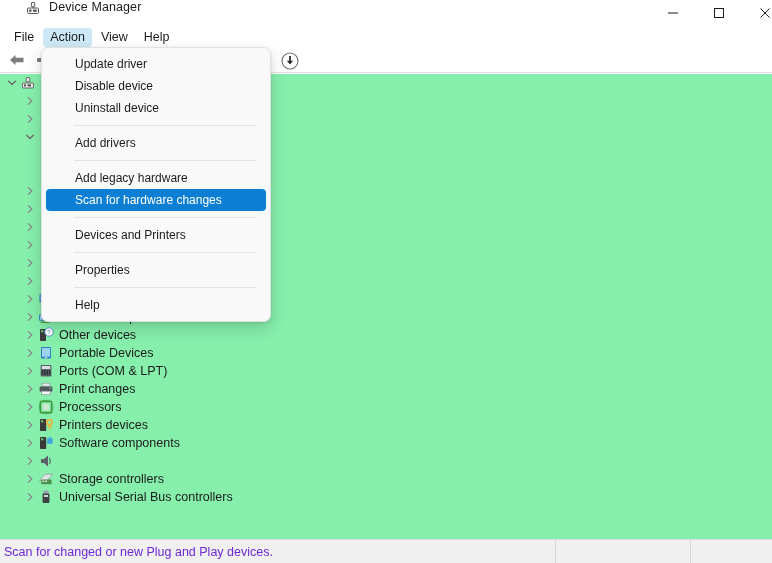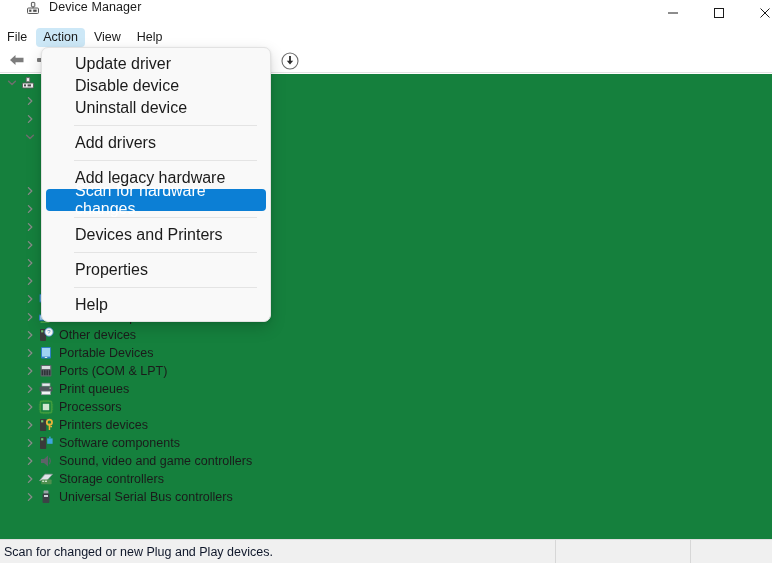--- a/index.html
+++ b/index.html
@@ -36,21 +36,21 @@
   .winbtn {
     width: 46px; height: 26px;
     display: flex; align-items: center; justify-content: center;
     color: #1b1b1b;
   }
   .winbtn svg { display: block; }
 
   
   #menubar {
     position: absolute; left: 0; top: 26px; width: 772px; height: 22px;
-    display: flex; align-items: center; 
+    display: flex; align-items: center; padding-left: 7px;
     background: #ffffff;
   }
   .menubar-item {
     font-size: 12.5px; color: #1b1b1b;
     padding: 2px 7px; margin-right: 2px;
     border-radius: 4px; line-height: 15px;
   }
   .menubar-item.open { background: #cde8f7; }
 
   
@@ -64,21 +64,21 @@
     width: 24px; height: 22px;
     display: flex; align-items: center; justify-content: center;
     margin-right: 2px;
   }
   #tb-scan { position: absolute; left: 278px; top: 50px; }
 
   
   #tree {
     position: absolute; left: 0; top: 74px;
     width: 772px; height: 465px;
-    background: #15803d;
+    background: #86efac;
     overflow: hidden;
   }
   .trow {
     position: relative;
     height: 18px;
     display: flex; align-items: center;
     font-size: 12.5px; color: #1b1b1b;
     white-space: nowrap;
   }
   .chev {
@@ -104,43 +104,44 @@
     border: 1px solid #e2e2e2;
     border-radius: 7px;
     box-shadow: 0 6px 16px rgba(0,0,0,.16), 0 1px 3px rgba(0,0,0,.10);
     padding: 5px 3px;
     z-index: 40;
   }
   .mi {
     height: 22px;
     display: flex; align-items: center;
     padding-left: 29px;
-    font-size: 16px; color: #1b1b1b;
+    font-size: 12px; color: #1b1b1b;
     border-radius: 4px;
     margin: 0 1px;
+    text-align: center;
   }
   .mi.selected {
     background: #0c7fd5;
     color: #ffffff;
   }
   .msep {
     height: 1px; background: #e4e4e4;
     margin: 6px 10px 6px 29px;
   }
 
   
   #statusbar {
     position: absolute; left: 0; top: 539px;
     width: 772px; height: 24px;
     background: #f0f0f0;
     border-top: 1px solid #dfdfdf;
     display: flex; align-items: center;
   }
   #status-text {
-    font-size: 12.5px; color: #0f172a; padding-left: 4px;
+    font-size: 12.5px; color: #6d28d9; padding-left: 4px;
     flex: none; width: 555px;
   }
   .status-seg {
     height: 24px; border-left: 1px solid #d7d7d7;
   }
   #seg-a { width: 135px; }
   #seg-b { flex: 1; }
 
   
   .ic { position: absolute; left: 0; top: 0; width: 16px; height: 16px; }
@@ -402,21 +403,21 @@
           </svg>
         </span>
       <span class="ticon">
         <svg class="ic" viewBox="0 0 16 16">
           <rect x="4" y="2.2" width="8" height="3" fill="#e6e9eb" stroke="#8d979d" stroke-width=".7"></rect>
           <rect x="1.6" y="5.4" width="12.8" height="5.4" rx="1.2" fill="#4e575c"></rect>
           <rect x="3.6" y="10.2" width="8.8" height="3.5" fill="#f2f4f5" stroke="#8d979d" stroke-width=".7"></rect>
           <rect x="11.4" y="6.6" width="1.6" height="1.2" fill="#8fd48f"></rect>
         </svg>
       </span>
-      <span class="tlabel">Print queues</span>
+      <span class="tlabel">Print changes</span>
     </div>
 
     <div class="trow lvl1">
       <span class="chev">
           <svg width="10" height="10" viewBox="0 0 10 10">
             <path d="M3.4 1.6 L6.8 5 L3.4 8.4" fill="none" stroke="#8a8a8a" stroke-width="1.3" stroke-linecap="round" stroke-linejoin="round"></path>
           </svg>
         </span>
       <span class="ticon">
         <svg class="ic" viewBox="0 0 16 16">
@@ -482,21 +483,20 @@
           <svg width="10" height="10" viewBox="0 0 10 10">
             <path d="M3.4 1.6 L6.8 5 L3.4 8.4" fill="none" stroke="#8a8a8a" stroke-width="1.3" stroke-linecap="round" stroke-linejoin="round"></path>
           </svg>
         </span>
       <span class="ticon">
         <svg class="ic" viewBox="0 0 16 16">
           <path d="M3 6 L6 6 L10 2.4 L10 13.6 L6 10 L3 10 Z" fill="#5c6368"></path>
           <path d="M11.6 5.2 Q13.2 8 11.6 10.8" fill="none" stroke="#5c6368" stroke-width="1.1" stroke-linecap="round"></path>
         </svg>
       </span>
-      <span class="tlabel">Sound, video and game controllers</span>
     </div>
 
     <div class="trow lvl1">
       <span class="chev">
           <svg width="10" height="10" viewBox="0 0 10 10">
             <path d="M3.4 1.6 L6.8 5 L3.4 8.4" fill="none" stroke="#8a8a8a" stroke-width="1.3" stroke-linecap="round" stroke-linejoin="round"></path>
           </svg>
         </span>
       <span class="ticon">
         <svg class="ic" viewBox="0 0 16 16">

